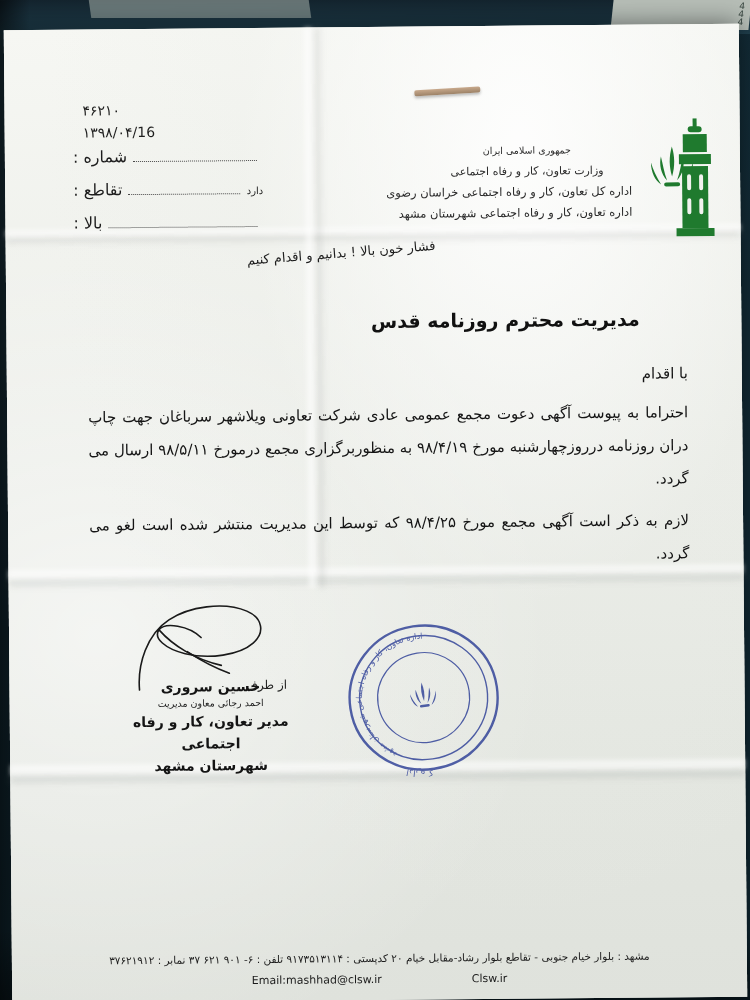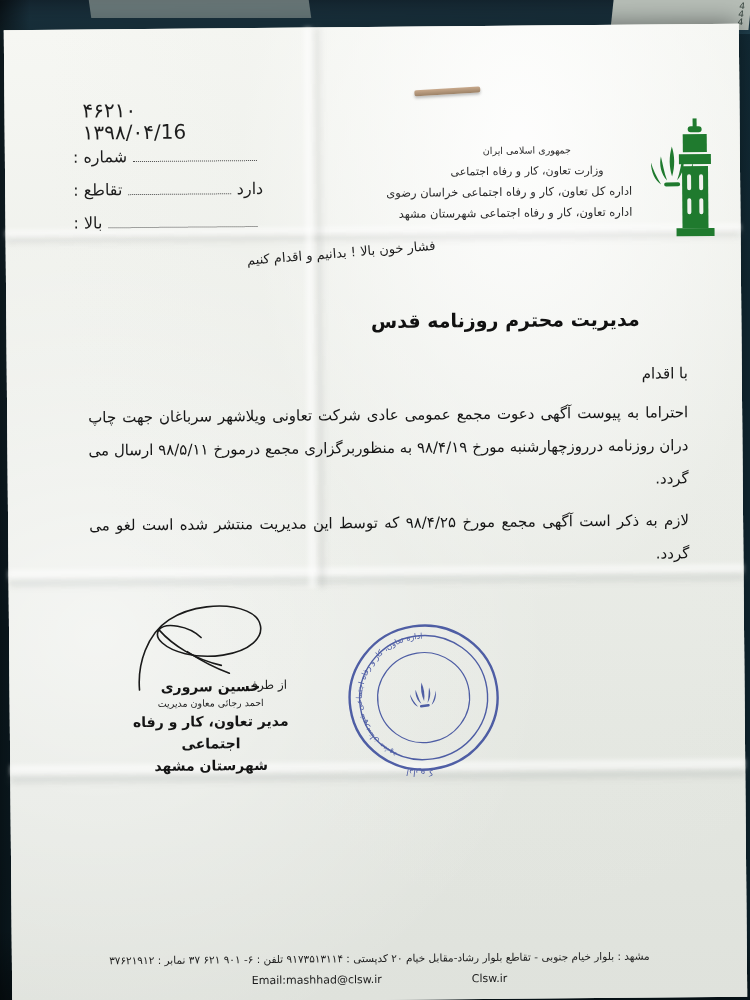--- a/index.html
+++ b/index.html
@@ -155,21 +155,21 @@
     top: 70px;
     width: 190px;
     direction: rtl;
     font-size: 13px;
     color: #1d1d1d;
   }
   .meta-num {
     position: absolute;
     left: 10px;
     top: 0;
-    font-size: 20px;
+    font-size: 14px;
     letter-spacing: 1px;
     line-height: 22px;
     text-align: left;
   }
   .meta-rows {
     position: absolute;
     right: 0;
     top: 48px;
     width: 190px;
   }
@@ -181,21 +181,21 @@
     margin-bottom: 14px;
     white-space: nowrap;
   }
   .meta-label { font-size: 16px; }
   .meta-dots {
     flex: 1;
     border-bottom: 1px dotted #4a4a4a;
     margin: 0 6px 4px 6px;
     height: 1px;
   }
-  .meta-value { font-size: 16px; }
+  .meta-value { font-size: 10px; }
 
   
   .bismillah {
     position: absolute;
     right: 305px;
     top: 218px;
     font-size: 13px;
     color: #1d1d1d;
     transform: rotate(-4deg);
     white-space: nowrap;

